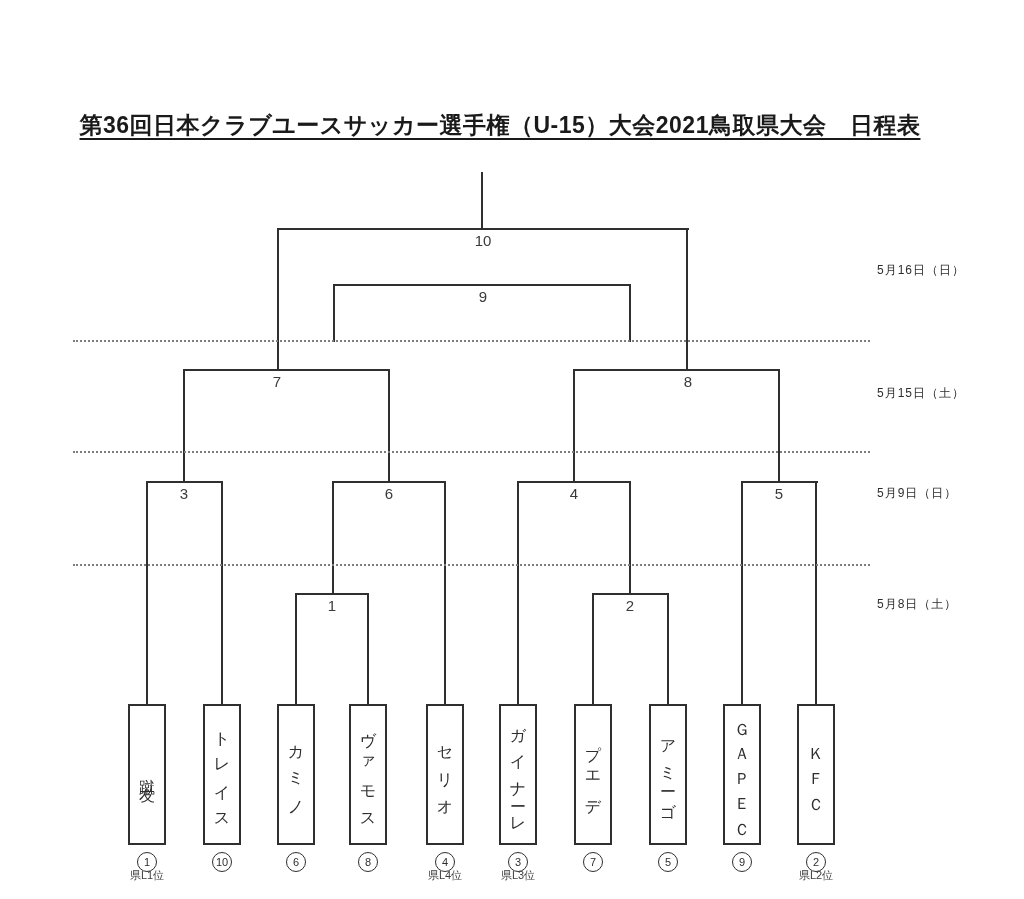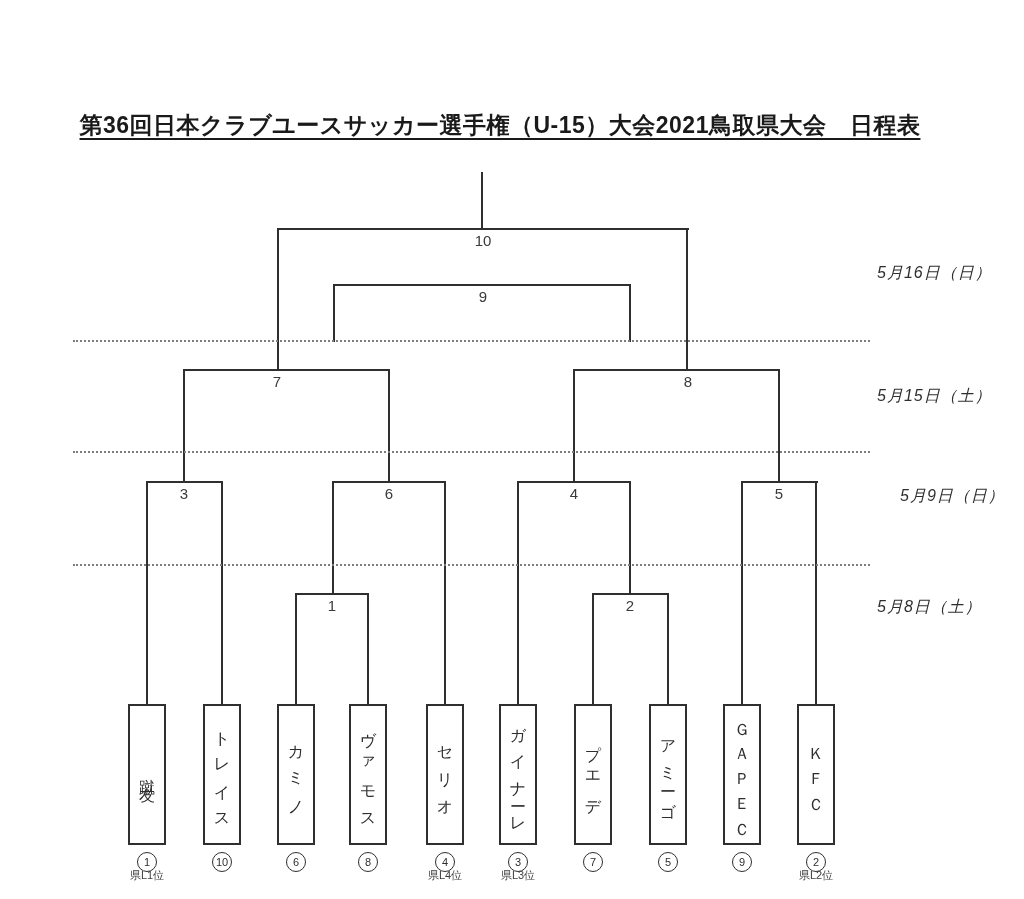--- a/index.html
+++ b/index.html
@@ -13,22 +13,22 @@
     text-decoration:underline;text-underline-offset:5px;
     transform:translateX(-12px);letter-spacing:0.5px;white-space:nowrap;
   }
   .ln{position:absolute;background:#2f2f2f;}
   .sep{position:absolute;height:0;border-top:2px dotted #7d7d7d;}
   .mlabel{
     position:absolute;transform:translateX(-50%);
     font-size:15px;color:#3a3a3a;line-height:1;white-space:nowrap;
   }
   .dlabel{
-    position:absolute;font-size:16px;color:#2e2e2e;line-height:1.2;
-    letter-spacing:1px;white-space:nowrap;font-style:italic;
+    position:absolute;font-size:12px;color:#2e2e2e;line-height:1.2;
+    letter-spacing:1px;white-space:nowrap;
   }
   .team{position:absolute;top:704px;width:38px;}
   .team-box{
     box-sizing:border-box;width:38px;height:141px;border:2px solid #2f2f2f;background:#ffffff;
     display:flex;align-items:center;justify-content:center;
   }
   .team-name{
     writing-mode:vertical-rl;text-orientation:mixed;
     font-size:16px;letter-spacing:9px;line-height:1;color:#2e2e2e;white-space:nowrap;
   }
@@ -92,21 +92,21 @@
       <div class="mlabel" style="left: 184px; top: 486px;">3</div>
       <div class="mlabel" style="left: 389px; top: 486px;">6</div>
       <div class="mlabel" style="left: 574px; top: 486px;">4</div>
       <div class="mlabel" style="left: 779px; top: 486px;">5</div>
       <div class="mlabel" style="left: 332px; top: 598px;">1</div>
       <div class="mlabel" style="left: 630px; top: 598px;">2</div>
     </div>
   <div id="dates-layer">
       <div class="dlabel" style="left: 877px; top: 263px;">5月16日（日）</div>
       <div class="dlabel" style="left: 877px; top: 386px;">5月15日（土）</div>
-      <div class="dlabel" style="left: 900px; top: 486px;">5月9日（日）</div>
+      <div class="dlabel" style="left: 877px; top: 486px;">5月9日（日）</div>
       <div class="dlabel" style="left: 877px; top: 597px;">5月8日（土）</div>
     </div>
   <div id="teams-layer">
       <div class="team" style="left: 128px;">
         <div class="team-box">
           <span class="team-name">蹴友</span>
         </div>
         <div class="seed">1</div>
         <div class="note">県L1位</div>
       </div>

